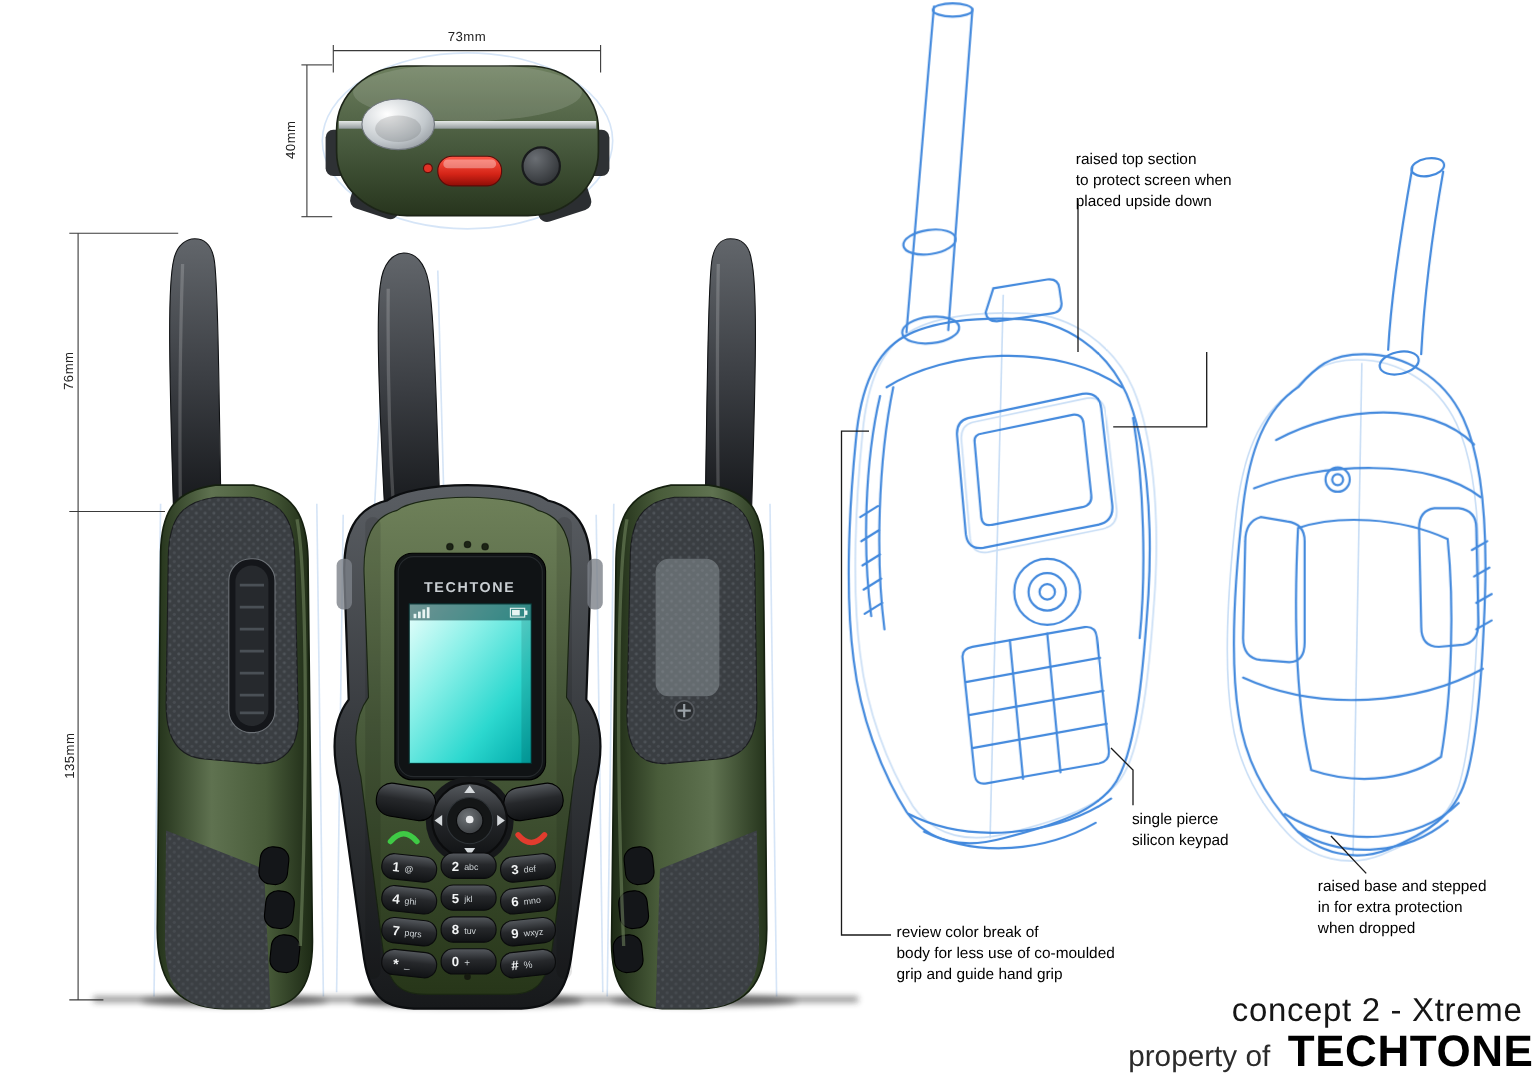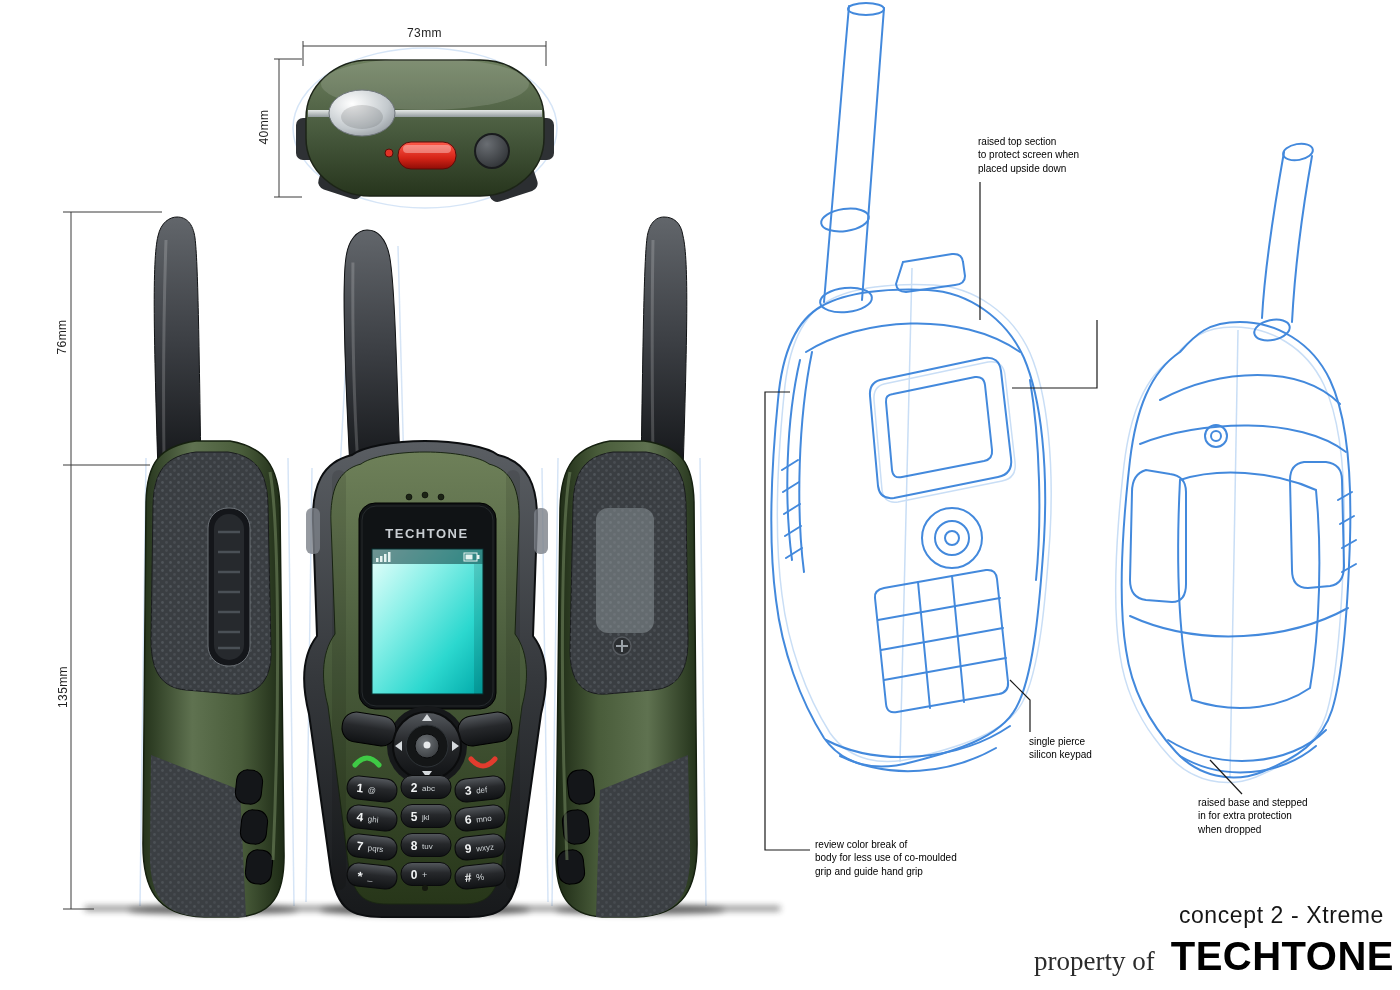--- a/index.html
+++ b/index.html
@@ -1,34 +1,34 @@
 <!DOCTYPE html>
 <html><head>
 <meta charset="utf-8">
 <style>
   *{margin:0;padding:0;box-sizing:border-box}
   html,body{background:#e9e9e9}
   .sheet{position:relative;width:1400px;height:990px;background:#ffffff;overflow:hidden;
          font-family:"Liberation Sans",sans-serif;color:#111;margin:0 auto}
   .sheet > svg{position:absolute;left:0;top:0}
-  .note{position:absolute;font-size:10px;line-height:1.34;white-space:pre-line;color:#000}
+  .note{position:absolute;font-size:14px;line-height:1.34;white-space:pre-line;color:#000}
   #note-raised-top{left:978px;top:135px}
   #note-lens-trim{left:1100px;top:237px}
   #note-keypad{left:1029px;top:735px}
   #note-raised-base{left:1198px;top:796px}
   #note-color-break{left:815px;top:838px}
   .dim{position:absolute;font-size:12px;color:#222;letter-spacing:.4px;text-align:center}
   .dim.vert{transform:rotate(-90deg);transform-origin:center center}
   #dim-73{left:303px;top:26px;width:243px}
   #dim-40{left:233px;top:120px;width:62px}
   #dim-76{left:31px;top:330px;width:62px}
   #dim-135{left:29px;top:680px;width:68px}
-  #concept-title{position:absolute;top:902px;right:16px;font-size:23px;color:#161616;letter-spacing:.6px}
+  #concept-title{position:absolute;top:902px;right:16px;font-size:30px;color:#161616;letter-spacing:.6px}
   #property-line{position:absolute;top:934px;right:6px;display:flex;align-items:baseline;gap:16px}
-  #property-of{font-family:Liberation Serif, serif;font-size:27px;color:#2b2b2b}
+  #property-of{font-family:Liberation Sans, sans-serif;font-size:27px;color:#2b2b2b}
   #brand-name{font-size:40px;font-weight:bold;letter-spacing:.5px;color:#000}
 </style>
 </head>
 <body>
 
 <div class="sheet">
 
 <svg width="1400" height="990" viewBox="0 0 1400 990">
   <defs>
     <linearGradient id="gGreenTop" x1="0" y1="0" x2="0" y2="1">

